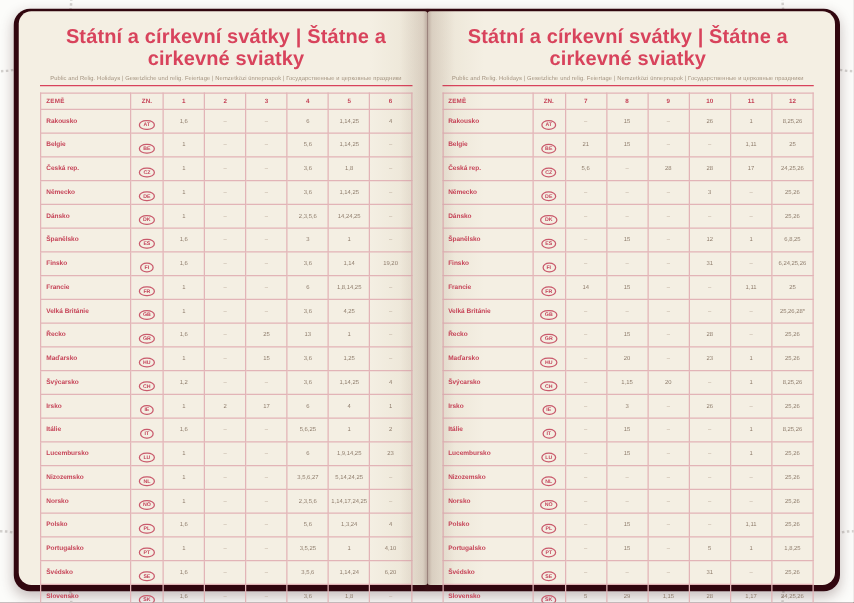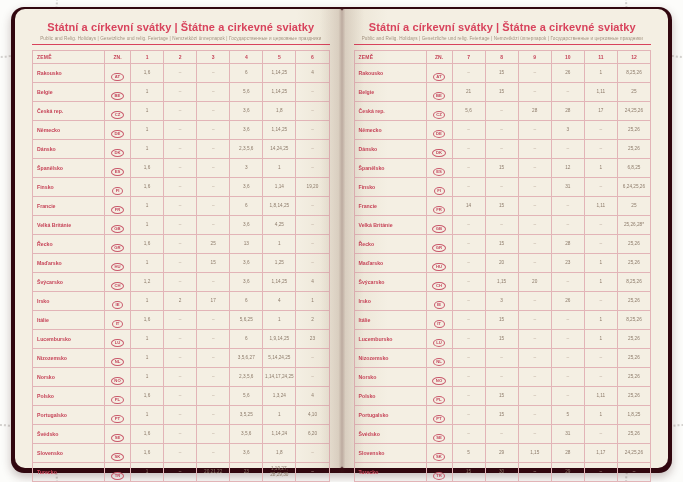--- a/index.html
+++ b/index.html
@@ -18,21 +18,21 @@
   .page { flex:1; position:relative; padding:11px 12px 0 17px; }
   .page.left  { border-radius:10px 2px 2px 10px;
                 background:linear-gradient(to right,#f4efe3 86%,#eae3d3 99%); }
   .page.right { border-radius:2px 10px 10px 2px; padding:11px 17px 0 12px;
                 background:linear-gradient(to left,#f4efe3 86%,#eae3d3 99%); }
   .spine { position:absolute; top:0; bottom:0; left:50%; width:44px; transform:translateX(-50%);
            background:linear-gradient(to right, rgba(70,25,25,0) 0%, rgba(70,25,25,.10) 42%,
                       rgba(70,25,25,.28) 50%, rgba(70,25,25,.10) 58%, rgba(70,25,25,0) 100%);
            pointer-events:none; z-index:5; }
 
-  .title { text-align:center; color:#d8435c; font-weight:bold; font-size:11px;
+  .title { text-align:center; color:#d8435c; font-weight:bold; font-size:16px;
            letter-spacing:.1px; margin-top:1px; }
   .subtitle { text-align:center; color:#a2927f; font-size:4.6px; margin-top:2.5px; letter-spacing:.1px; }
   .rule { border-top:1.6px solid #d8435c; margin-top:3.5px; margin-bottom:4.5px; }
 
   table { width:100%; border-collapse:collapse; table-layout:fixed;
           border:1px solid #d59598; border-bottom:1.8px solid #c64458; }
   col.c-country { width:72px; } col.c-zn { width:26px; }
   th { border:1px solid #e2b4b7; color:#c64458; font-size:5px; height:13px;
        font-weight:bold; text-align:center; }
   th.h-country { text-align:left; padding-left:4px; letter-spacing:.2px; }

